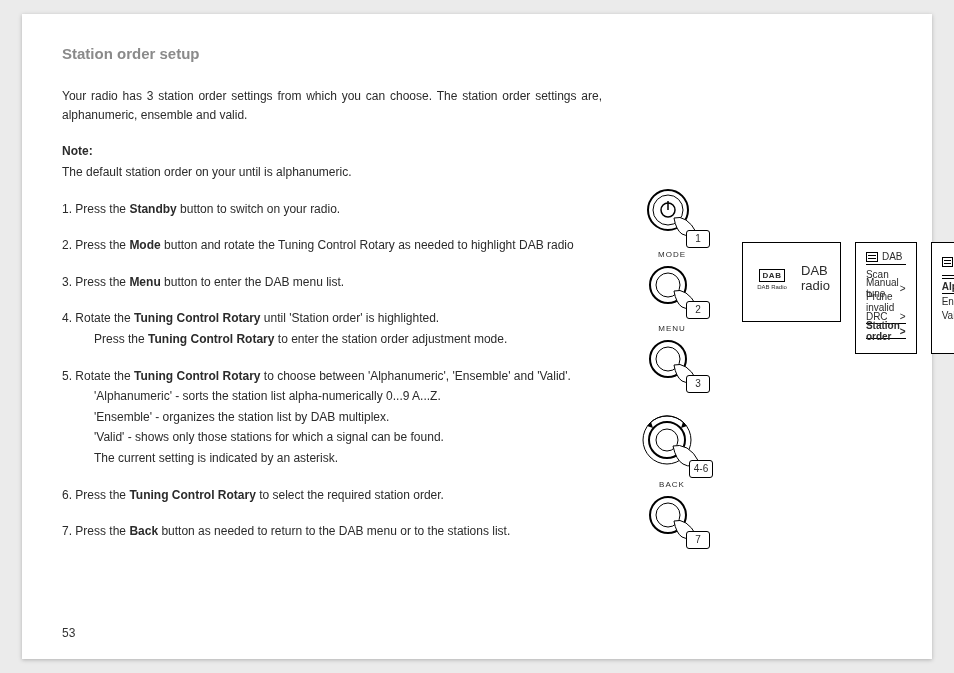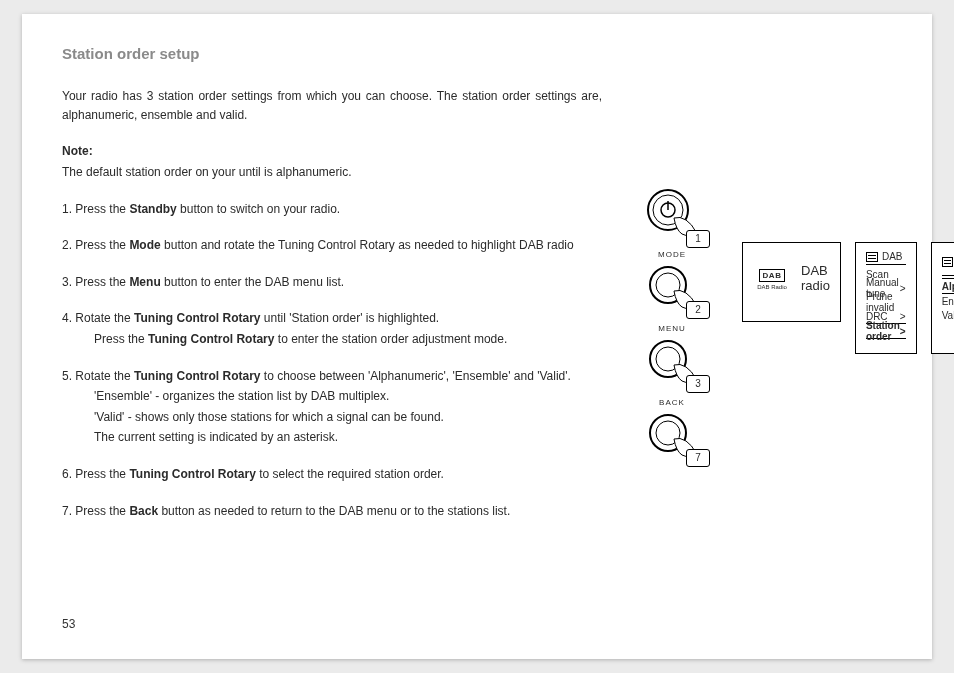--- a/index.html
+++ b/index.html
@@ -36,21 +36,21 @@
   .intro{margin:10px 0 18px 0;text-align:justify}
   .note-label{font-weight:bold;margin:0}
   .note-body{margin:2px 0 18px 0}
 
   ol.steps{list-style:none;margin:0;padding:0}
   ol.steps>li{margin:0 0 18px 0;padding-left:16px;text-indent:-16px}
   ol.steps>li .cont{display:block;padding-left:16px;text-indent:0;margin-top:2px}
   b{font-weight:bold}
 
   .pageno{
-    position:absolute;left:40px;bottom:28px;
+    position:absolute;left:40px;bottom:19px;
     font-size:12px;color:#333;
   }
 
   
   .col-buttons{
     position:absolute;
     left:600px;top:170px;
     width:100px;
     display:flex;flex-direction:column;align-items:center;
     gap:18px;
@@ -153,20 +153,21 @@
 
       <li>
         <span>4. Rotate the </span><b>Tuning Control Rotary</b><span> until 'Station order' is highlighted.</span>
         <span class="cont">
           <span>Press the </span><b>Tuning Control Rotary</b><span> to enter the station order adjustment mode.</span>
         </span>
       </li>
 
       <li>
         <span>5. Rotate the </span><b>Tuning Control Rotary</b><span> to choose between 'Alphanumeric', 'Ensemble' and 'Valid'.</span>
+        <span class="cont">'Alphanumeric' - sorts the station list alpha-numerically 0...9 A...Z.</span>
         <span class="cont">'Ensemble' - organizes the station list by DAB multiplex.</span>
         <span class="cont">'Valid' - shows only those stations for which a signal can be found.</span>
         <span class="cont">The current setting is indicated by an asterisk.</span>
       </li>
 
       <li>
         <span>6. Press the </span><b>Tuning Control Rotary</b><span> to select the required station order.</span>
       </li>
 
       <li>
@@ -210,20 +211,34 @@
       <div class="knob" style="display:inline-block">
         <svg width="64" height="56" viewBox="0 0 64 56">
           <circle cx="28" cy="26" r="18" fill="none" stroke="#000" stroke-width="2"></circle>
           <circle cx="28" cy="26" r="12" fill="none" stroke="#000" stroke-width="1"></circle>
           <path d="M34 32 q6 -2 12 2 q6 4 10 12 q-6 6 -14 2 q-6 -4 -8 -16" fill="#fff" stroke="#000" stroke-width="1"></path>
         </svg>
         <span class="tag">3</span>
       </div>
     </div>
 
+    <div class="knob">
+      <svg width="70" height="64" viewBox="0 0 70 64">
+        <circle cx="30" cy="30" r="24" fill="none" stroke="#000" stroke-width="1"></circle>
+        <circle cx="30" cy="30" r="18" fill="none" stroke="#000" stroke-width="2"></circle>
+        <circle cx="30" cy="30" r="11" fill="none" stroke="#000" stroke-width="1"></circle>
+
+        <path d="M12 14 a24 24 0 0 1 36 0" fill="none" stroke="#000" stroke-width="1"></path>
+        <polygon points="46,12 50,16 44,18" fill="#000"></polygon>
+        <polygon points="14,12 10,16 16,18" fill="#000"></polygon>
+
+        <path d="M36 36 q6 -2 14 2 q7 4 12 14 q-7 7 -16 2 q-7 -4 -10 -18" fill="#fff" stroke="#000" stroke-width="1"></path>
+      </svg>
+      <span class="tag">4-6</span>
+    </div>
 
     <div style="width:100%;text-align:center">
       <div class="knob-label">BACK</div>
       <div class="knob" style="display:inline-block">
         <svg width="64" height="56" viewBox="0 0 64 56">
           <circle cx="28" cy="26" r="18" fill="none" stroke="#000" stroke-width="2"></circle>
           <circle cx="28" cy="26" r="12" fill="none" stroke="#000" stroke-width="1"></circle>
           <path d="M34 32 q6 -2 12 2 q6 4 10 12 q-6 6 -14 2 q-6 -4 -8 -16" fill="#fff" stroke="#000" stroke-width="1"></path>
         </svg>
         <span class="tag">7</span>

